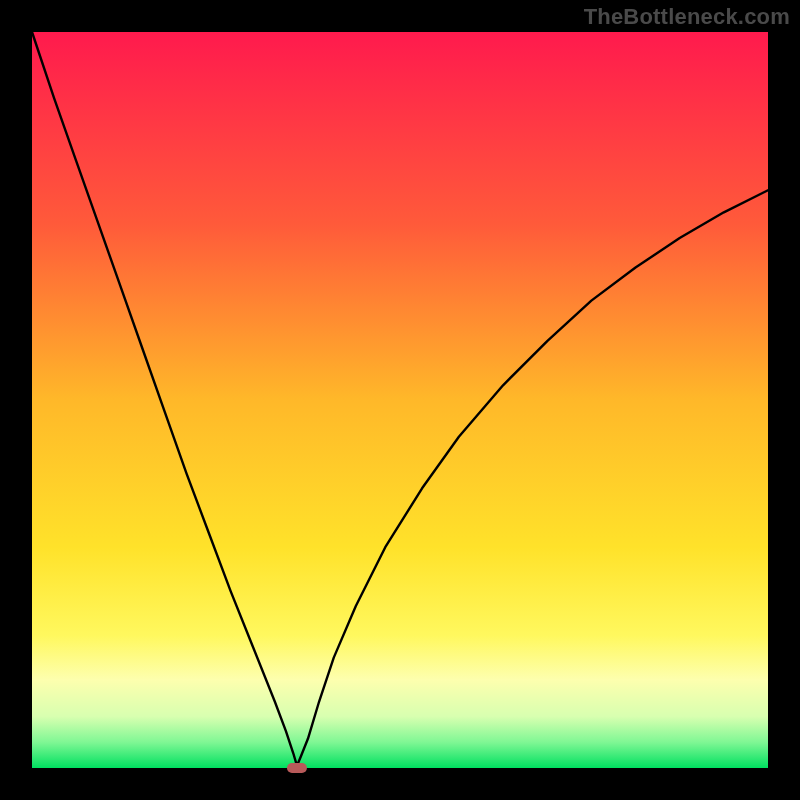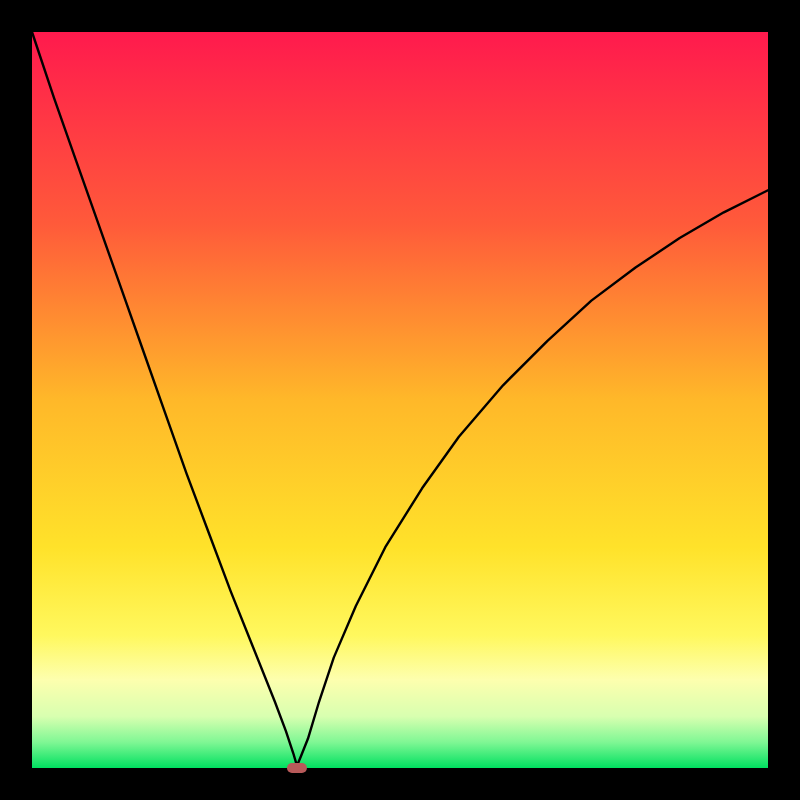--- a/index.html
+++ b/index.html
@@ -32,20 +32,21 @@
     position: absolute;
     top: 0;
     left: 0;
   }
 </style>
 </head>
 <body>
 
 <div class="frame">
 
+  <div class="watermark">TheBottleneck.com</div>
 
   <svg id="chart-svg" width="800" height="800" viewBox="0 0 800 800">
     <defs>
       <linearGradient id="bg-grad" x1="0" y1="0" x2="0" y2="1">
           <stop offset="0.00%" stop-color="#ff1a4d"></stop>
           <stop offset="26.00%" stop-color="#ff5a3a"></stop>
           <stop offset="50.00%" stop-color="#ffb829"></stop>
           <stop offset="70.00%" stop-color="#ffe22a"></stop>
           <stop offset="82.00%" stop-color="#fff85e"></stop>
           <stop offset="88.00%" stop-color="#fdffae"></stop>

